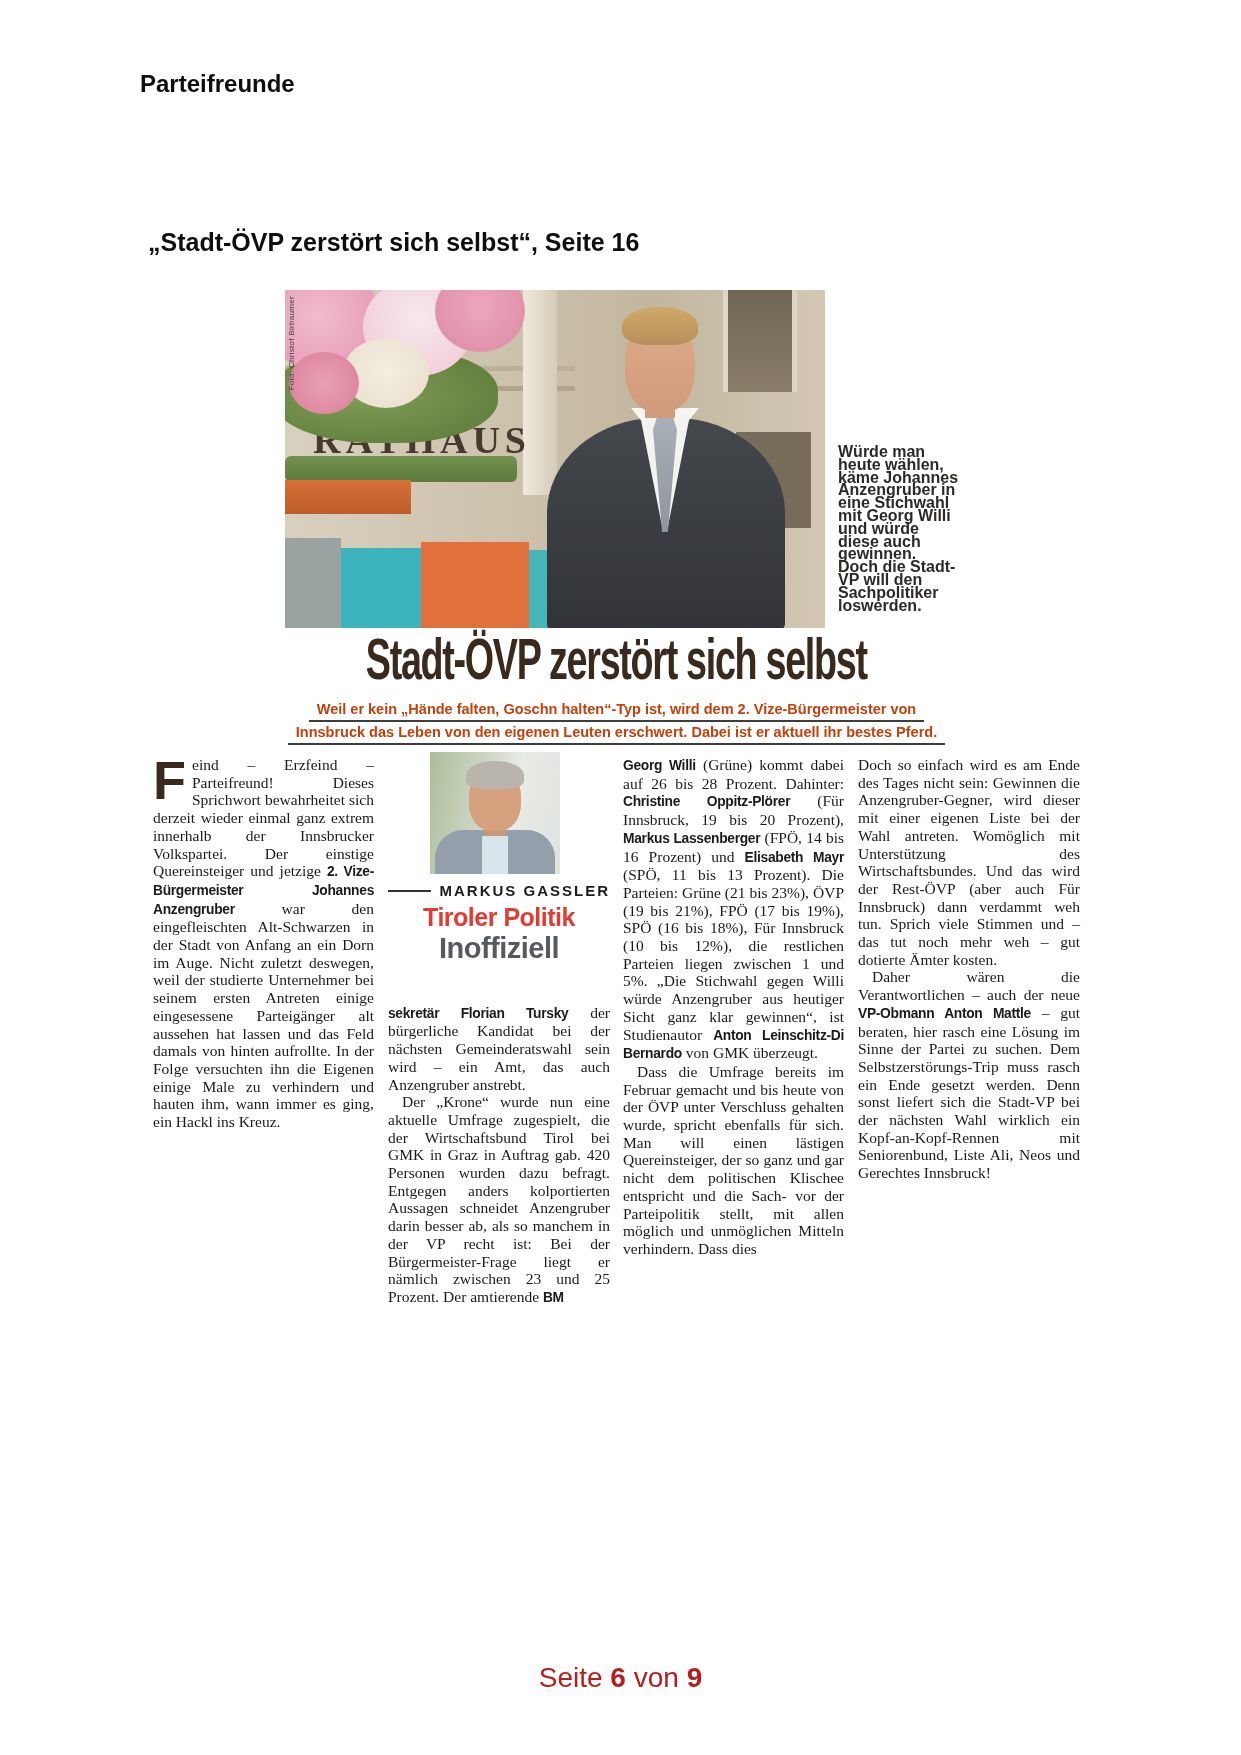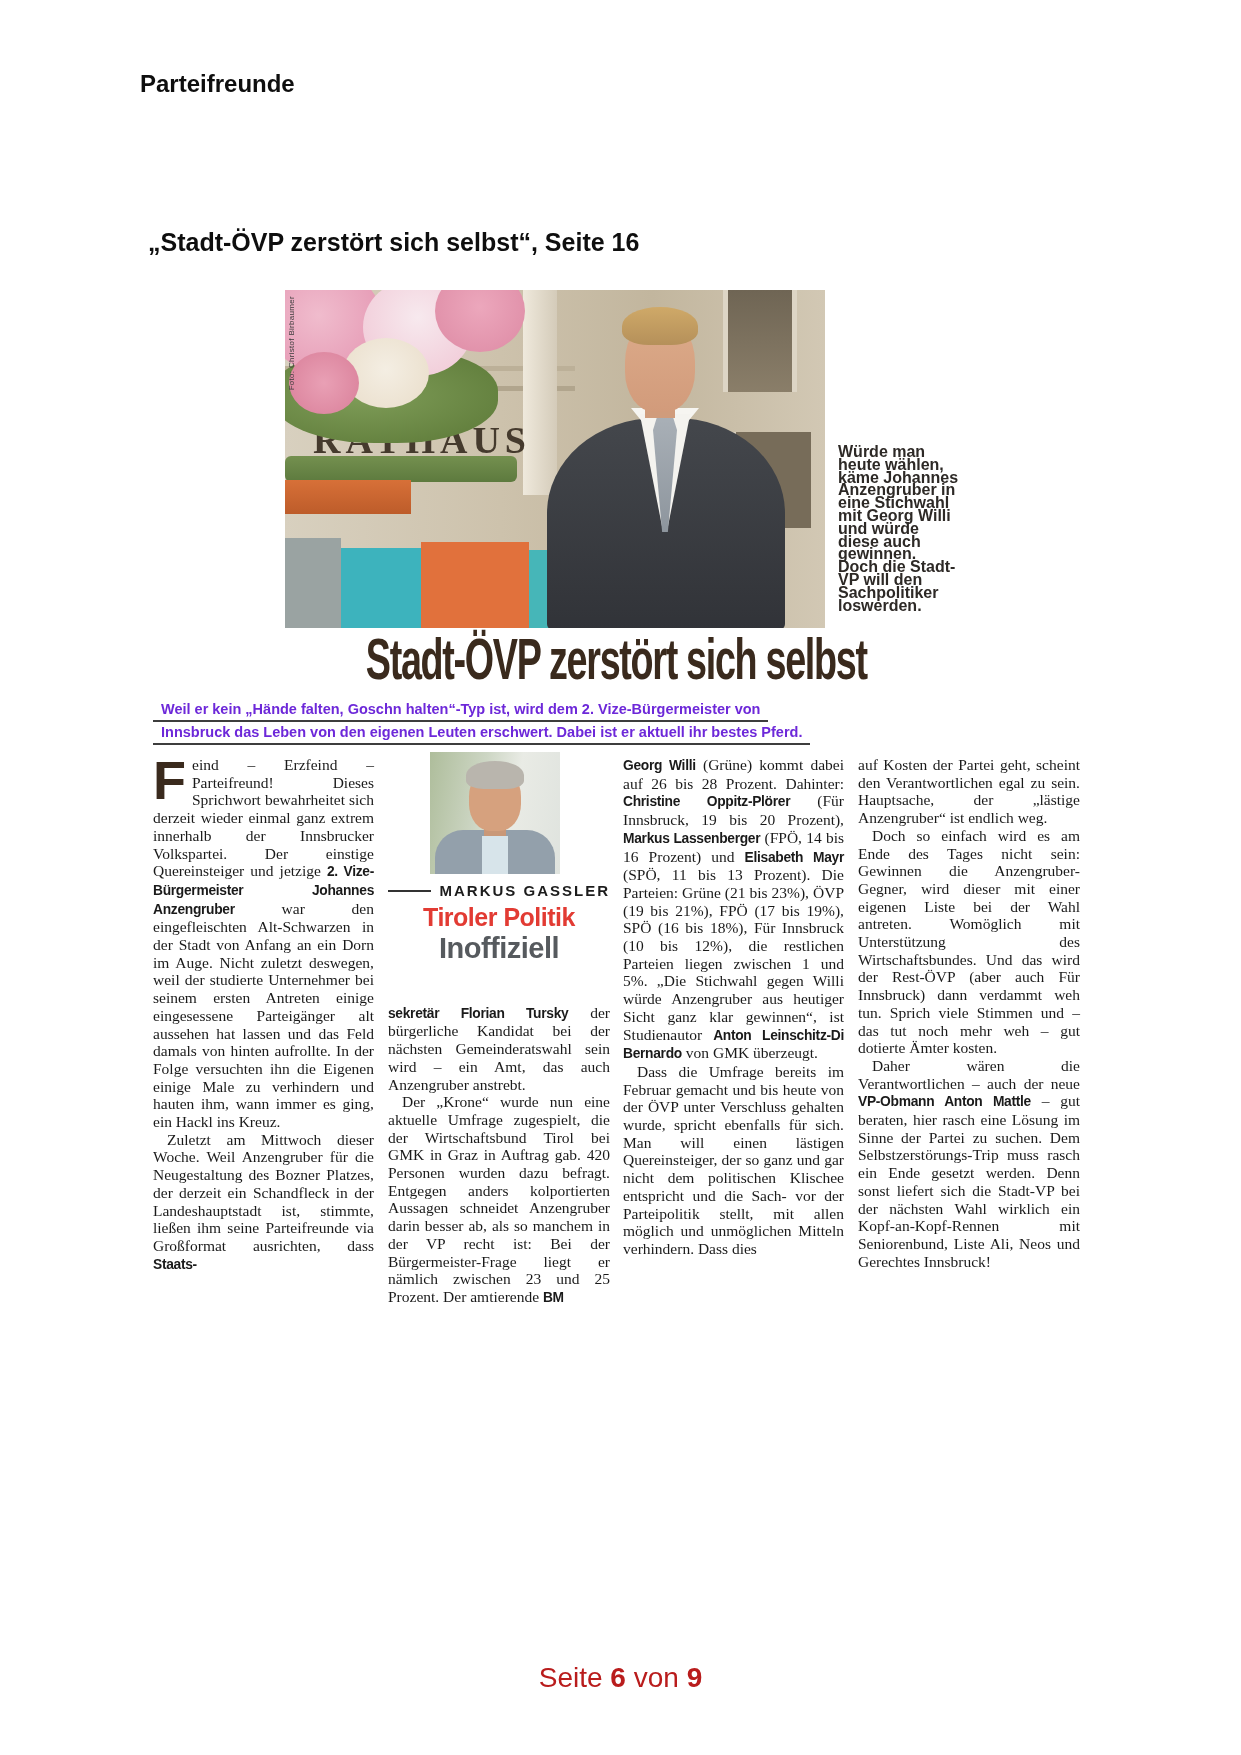--- a/index.html
+++ b/index.html
@@ -72,22 +72,22 @@
     font-size: 16px; line-height: 12.8px; color: #2d2926;
   }
 
   
   .headline-wrap { position: absolute; left: 153px; top: 630px; width: 927px; text-align: center; }
   .headline-text {
     display: inline-block; white-space: nowrap; transform: scaleX(0.65);
     font-family: "Liberation Sans", sans-serif; font-weight: bold;
     font-size: 58px; line-height: 58px; letter-spacing: -2px; color: #3a2a1d;
   }
-  .subhead { position: absolute; left: 153px; top: 701px; width: 927px; text-align: left;
-    font-family: "Liberation Sans", sans-serif; font-weight: bold; font-size: 14.5px; color: #6d28d9; text-decoration: underline; }
+  .subhead { position: absolute; left: 153px; top: 701px; width: 927px; text-align: center;
+    font-family: "Liberation Sans", sans-serif; font-weight: bold; font-size: 14.5px; color: #c2410c; text-decoration: underline; }
   .subhead-line { display: inline-block; white-space: nowrap; border-bottom: 2px solid #3d3d3d; padding: 0 8px 3px; margin-bottom: 2px; }
 
   
   .body-col { position: absolute; top: 756px; width: 221px; font-size: 15.5px; line-height: 17.7px; text-align: justify; color: #1a1a1a; }
   .body-col p { margin: 0; }
   .body-col p + p { text-indent: 14px; }
   .body-col b { font-family: "Liberation Sans", sans-serif; font-size: 13.8px; letter-spacing: -0.3px; }
   #col1 { left: 153px; }
   #col2 { left: 388px; top: 752px; width: 222px; }
   #col3 { left: 623px; }
@@ -160,21 +160,20 @@
     <span class="headline-text">Stadt-ÖVP zerstört sich selbst</span>
   </div>
 
   <div class="subhead">
     <span class="subhead-line">Weil er kein „Hände falten, Goschn halten“-Typ ist, wird dem 2. Vize-Bürgermeister von</span><br>
     <span class="subhead-line">Innsbruck das Leben von den eigenen Leuten erschwert. Dabei ist er aktuell ihr bestes Pferd.</span>
   </div>
 
   <div class="body-col" id="col1">
     <p><span class="dropcap">F</span><span>eind – Erzfeind – Parteifreund! Dieses Sprichwort bewahrheitet sich derzeit wieder einmal ganz extrem innerhalb der Innsbrucker Volkspartei. Der einstige Quereinsteiger und jetzige <b>2. Vize-Bürgermeister Johannes Anzengruber</b> war den eingefleischten Alt-Schwarzen in der Stadt von Anfang an ein Dorn im Auge. Nicht zuletzt deswegen, weil der studierte Unternehmer bei seinem ersten Antreten einige eingesessene Parteigänger alt aussehen hat lassen und das Feld damals von hinten aufrollte. In der Folge versuchten ihn die Eigenen einige Male zu verhindern und hauten ihm, wann immer es ging, ein Hackl ins Kreuz.</span></p>
-    <p>Zuletzt am Mittwoch dieser Woche. Weil Anzengruber für die Neugestaltung des Bozner Platzes, der derzeit ein Schandfleck in der Landeshauptstadt ist, stimmte, ließen ihm seine Parteifreunde via Großformat ausrichten, dass <b>Staats-</b></p>
   </div>
 
   <div class="body-col" id="col2">
     <div class="portrait">
       <div class="pt-shoulders"></div>
       <div class="pt-shirt"></div>
       <div class="pt-neck"></div>
       <div class="pt-head"></div>
       <div class="pt-hair"></div>
     </div>
@@ -189,21 +188,20 @@
       <p>Der „Krone“ wurde nun eine aktuelle Umfrage zugespielt, die der Wirtschaftsbund Tirol bei GMK in Graz in Auftrag gab. 420 Personen wurden dazu befragt. Entgegen anders kolportierten Aussagen schneidet Anzengruber darin besser ab, als so manchem in der VP recht ist: Bei der Bürgermeister-Frage liegt er nämlich zwischen 23 und 25 Prozent. Der amtierende <b>BM</b></p>
     </div>
   </div>
 
   <div class="body-col" id="col3">
     <p><b>Georg Willi</b> (Grüne) kommt dabei auf 26 bis 28 Prozent. Dahinter: <b>Christine Oppitz-Plörer</b> (Für Innsbruck, 19 bis 20 Prozent), <b>Markus Lassenberger</b> (FPÖ, 14 bis 16 Prozent) und <b>Elisabeth Mayr</b> (SPÖ, 11 bis 13 Prozent). Die Parteien: Grüne (21 bis 23%), ÖVP (19 bis 21%), FPÖ (17 bis 19%), SPÖ (16 bis 18%), Für Innsbruck (10 bis 12%), die restlichen Parteien liegen zwischen 1 und 5%. „Die Stichwahl gegen Willi würde Anzengruber aus heutiger Sicht ganz klar gewinnen“, ist Studienautor <b>Anton Leinschitz-Di Bernardo</b> von GMK überzeugt.</p>
     <p>Dass die Umfrage bereits im Februar gemacht und bis heute von der ÖVP unter Verschluss gehalten wurde, spricht ebenfalls für sich. Man will einen lästigen Quereinsteiger, der so ganz und gar nicht dem politischen Klischee entspricht und die Sach- vor der Parteipolitik stellt, mit allen möglich und unmöglichen Mitteln verhindern. Dass dies</p>
   </div>
 
   <div class="body-col" id="col4">
-    <p>auf Kosten der Partei geht, scheint den Verantwortlichen egal zu sein. Hauptsache, der „lästige Anzengruber“ ist endlich weg.</p>
     <p>Doch so einfach wird es am Ende des Tages nicht sein: Gewinnen die Anzengruber-Gegner, wird dieser mit einer eigenen Liste bei der Wahl antreten. Womöglich mit Unterstützung des Wirtschaftsbundes. Und das wird der Rest-ÖVP (aber auch Für Innsbruck) dann verdammt weh tun. Sprich viele Stimmen und – das tut noch mehr weh – gut dotierte Ämter kosten.</p>
     <p>Daher wären die Verantwortlichen – auch der neue <b>VP-Obmann Anton Mattle</b> – gut beraten, hier rasch eine Lösung im Sinne der Partei zu suchen. Dem Selbstzerstörungs-Trip muss rasch ein Ende gesetzt werden. Denn sonst liefert sich die Stadt-VP bei der nächsten Wahl wirklich ein Kopf-an-Kopf-Rennen mit Seniorenbund, Liste Ali, Neos und Gerechtes Innsbruck!</p>
   </div>
 
   <div class="footer">
     <span>Seite</span>
     <b>6</b>
     <span>von</span>
     <b>9</b>
   </div>

